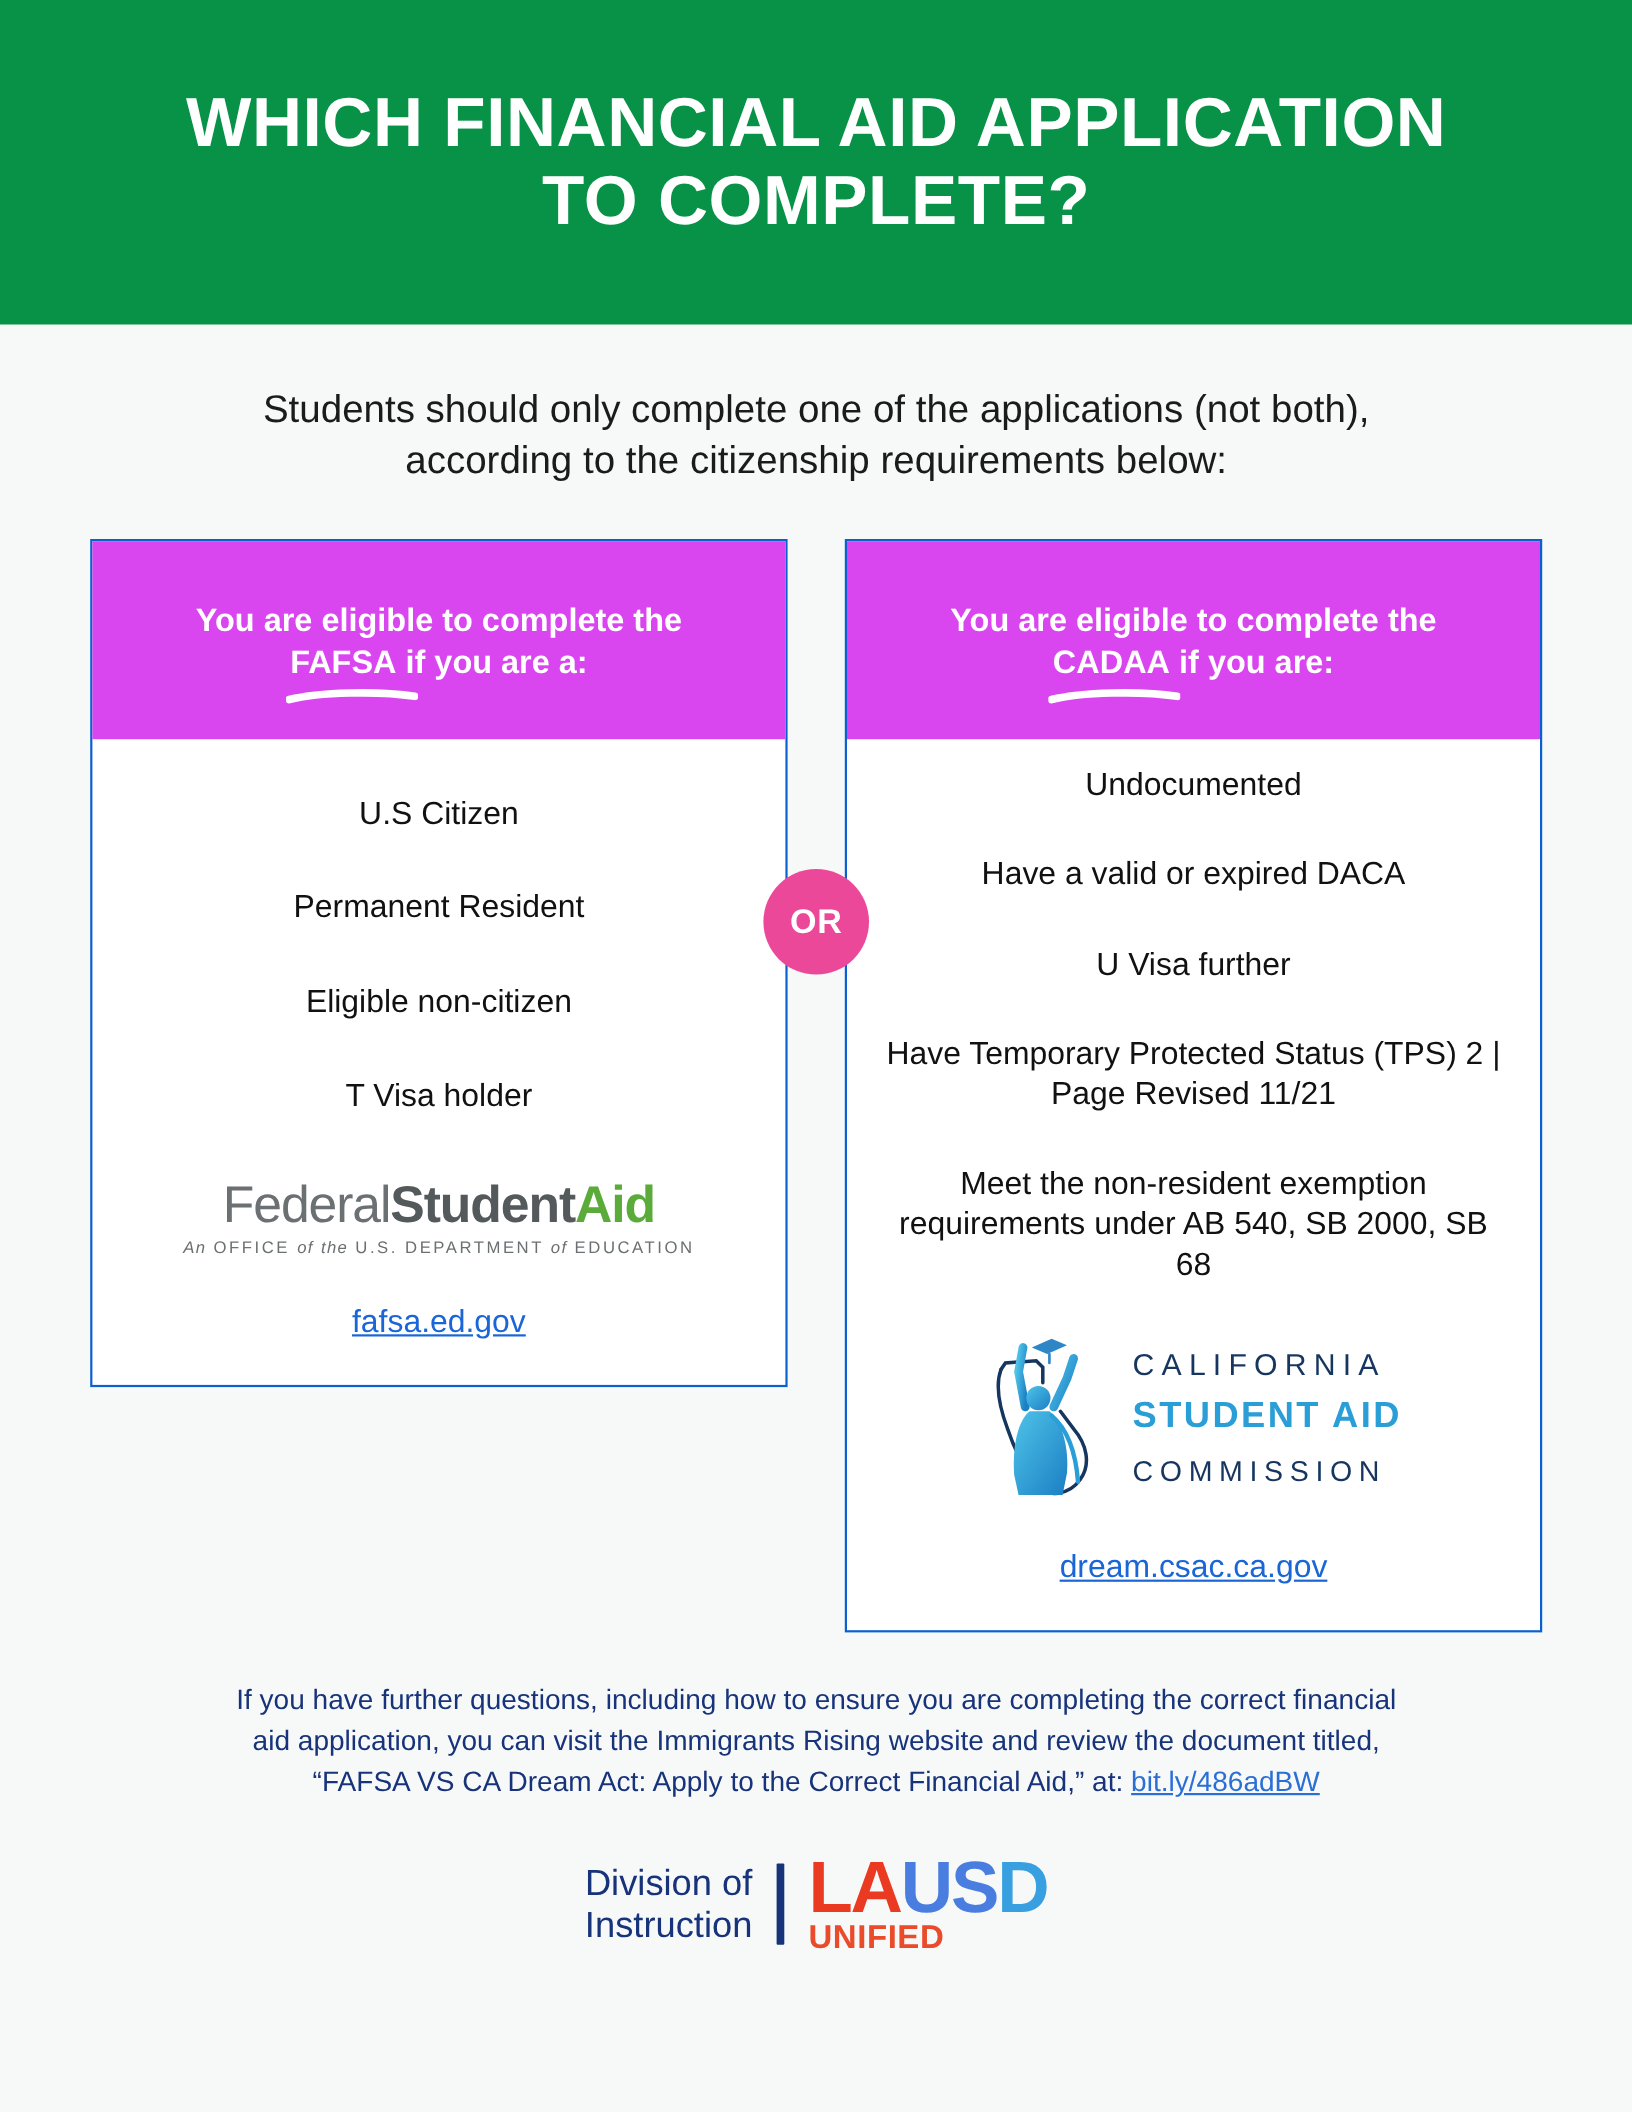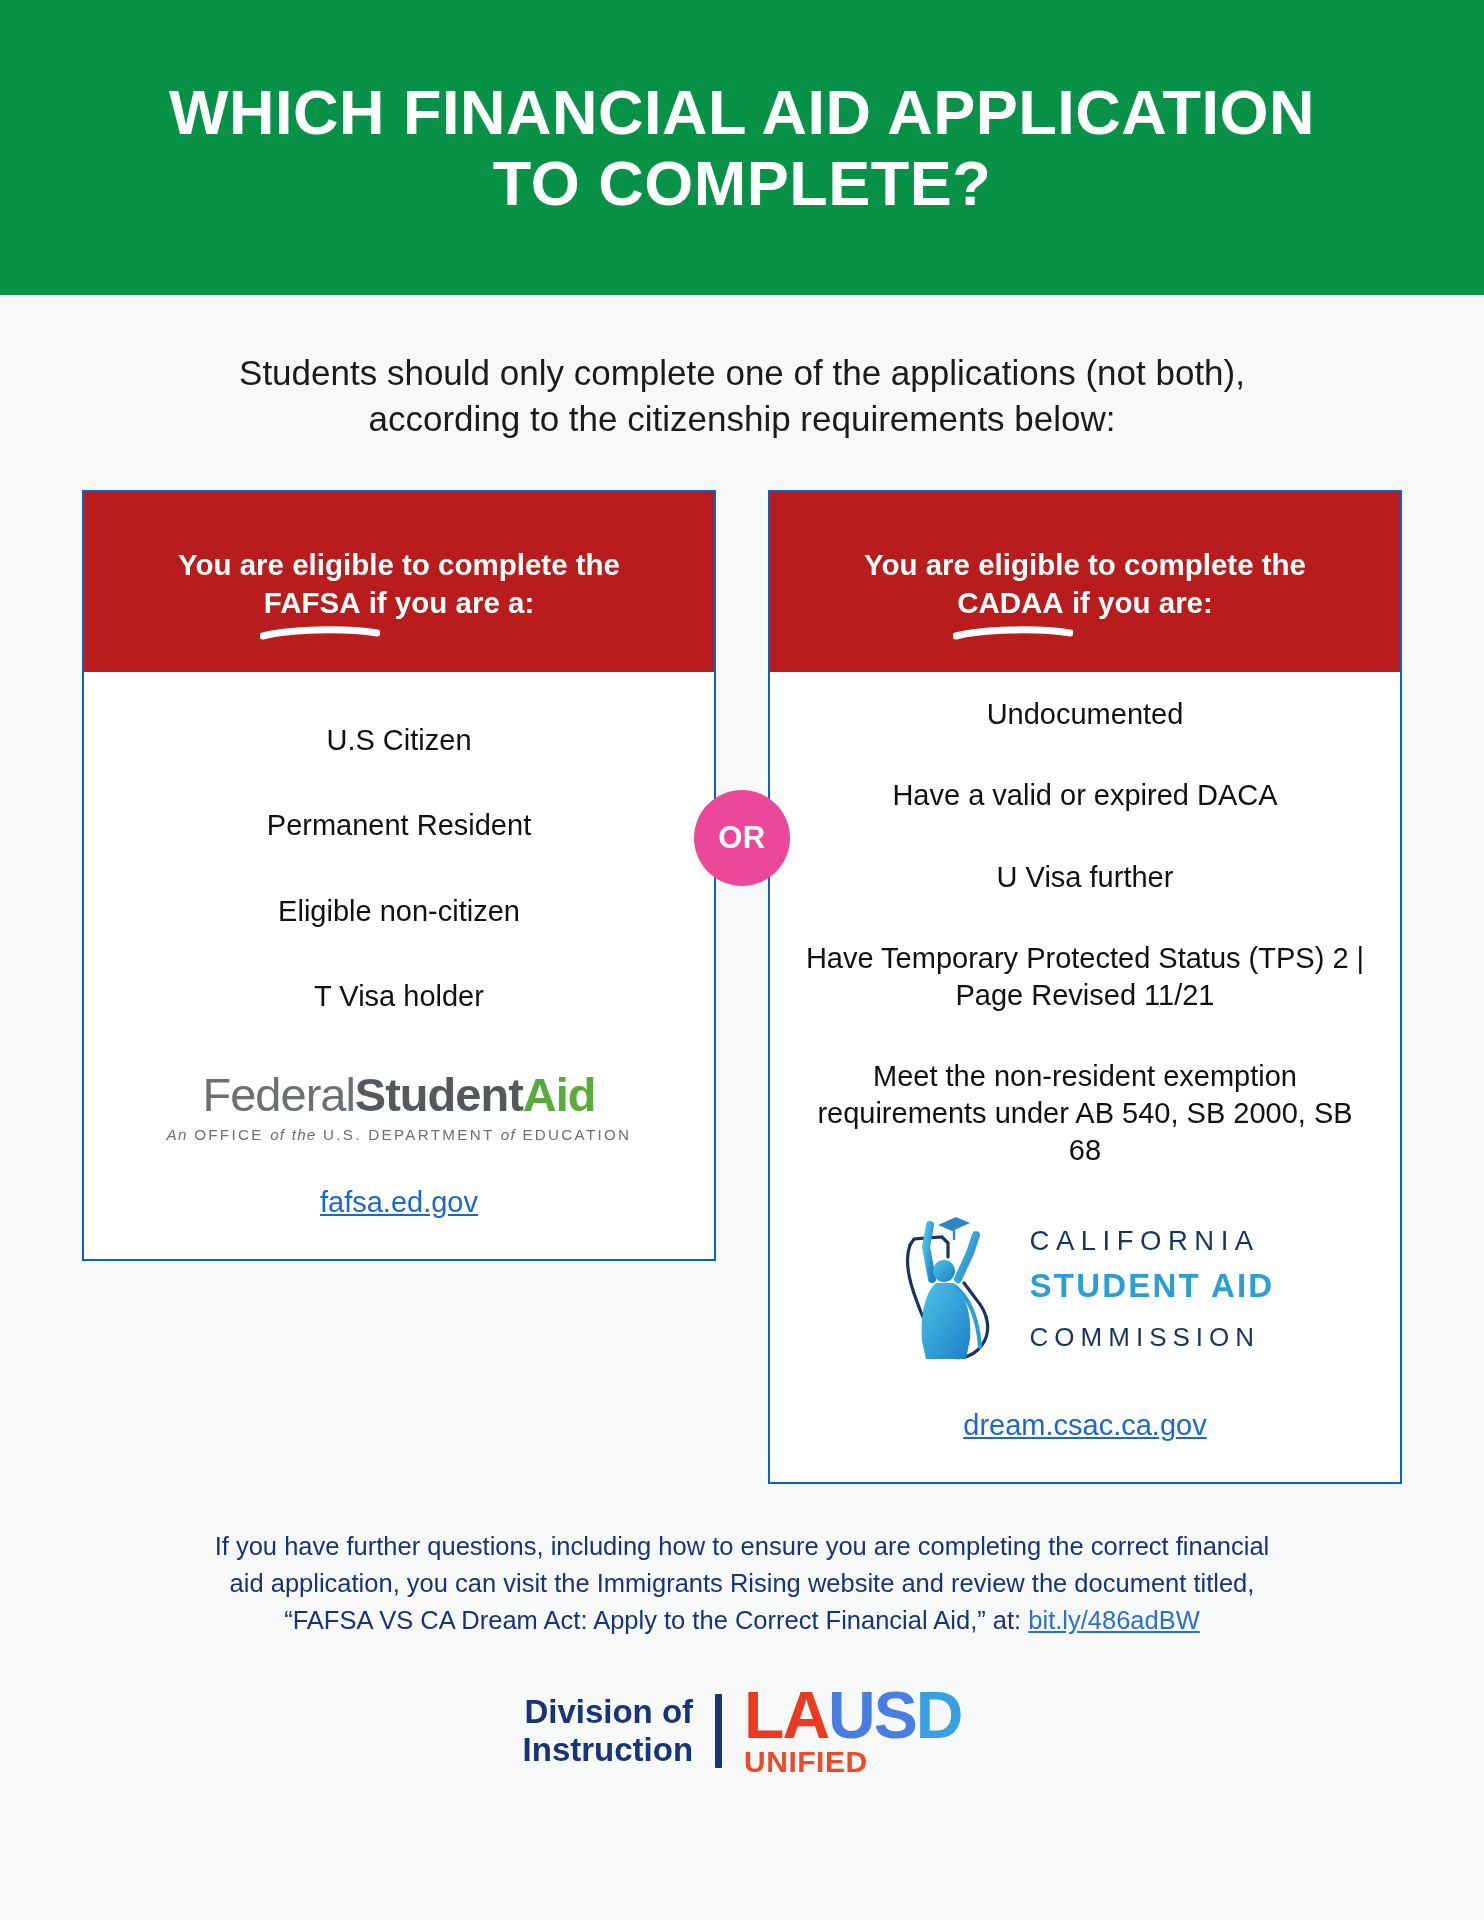--- a/index.html
+++ b/index.html
@@ -58,21 +58,21 @@
   }
   .card {
     background: #ffffff;
     border: 2px solid #0a5fd1;
     box-sizing: border-box;
   }
   .card-left  { width: 634px; }
   .card-right { width: 634px; }
 
   .card-head {
-    background: #b91c1c;
+    background: #d946ef;
     color: #ffffff;
     text-align: center;
     padding: 44px 28px 40px 28px;
     box-sizing: border-box;
     height: 180px;
     display: flex;
     flex-direction: column;
     justify-content: center;
     position: relative;
   }
@@ -211,21 +211,21 @@
     display: flex;
     align-items: center;
     justify-content: center;
     gap: 22px;
   }
   .division {
     color: #17337a;
     font-size: 33px;
     line-height: 1.16;
     text-align: right;
-    font-weight: bold;
+    font-weight: normal;
   }
   .divider-bar {
     width: 7px;
     height: 74px;
     background: #17337a;
     border-radius: 1px;
   }
   .lausd-mark { position: relative; }
   .lausd-letters {
     font-size: 66px;

